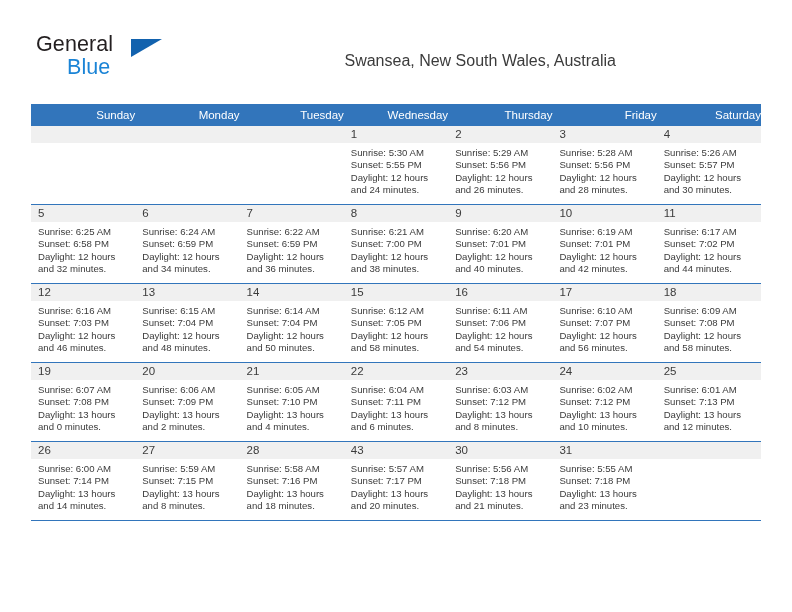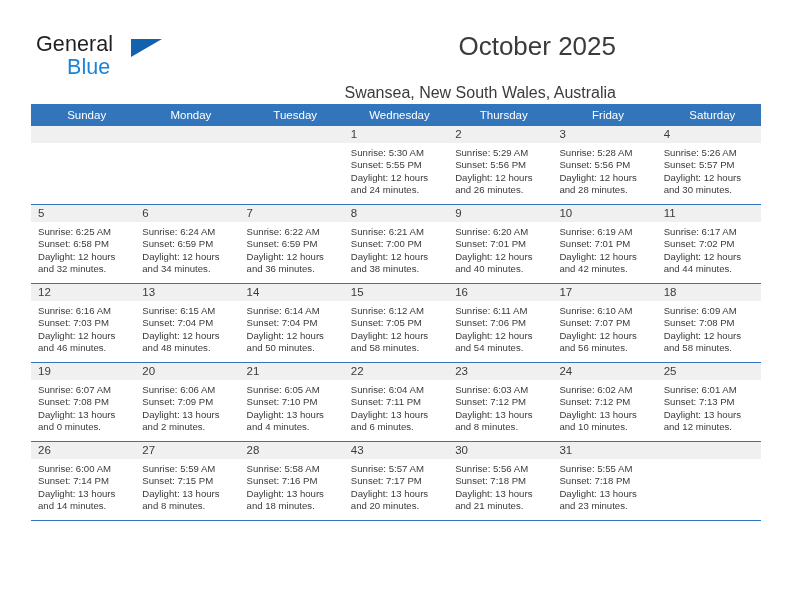--- a/index.html
+++ b/index.html
@@ -91,21 +91,21 @@
     top: 104px;
     width: 730px;
     border-collapse: collapse;
     table-layout: fixed;
   }
   .calendar th {
     background: #3275bb;
     color: #ffffff;
     font-size: 11.5px;
     font-weight: normal;
-    text-align: center;
+    text-align: right;
     padding: 5px 0 5px 7px;
     height: 11px;
     border: none;
   }
   .calendar td {
     vertical-align: top;
     padding: 0;
     border: none;
     border-bottom: 1px solid #3275bb;
     height: 78px;
@@ -144,21 +144,20 @@
 
   <div class="header">
 
     <div class="brand">
       <span class="brand-line1">General</span>
       <span class="brand-tri"></span>
       <span class="brand-line2">Blue</span>
     </div>
 
     <div class="title-block">
-      <div class="cal-title">October 2025</div>
       <div class="cal-subtitle">Swansea, New South Wales, Australia</div>
     </div>
 
   </div>
 
   <table class="calendar">
     <thead>
       <tr id="weekday-row">
           <th>Sunday</th>
           <th>Monday</th>

